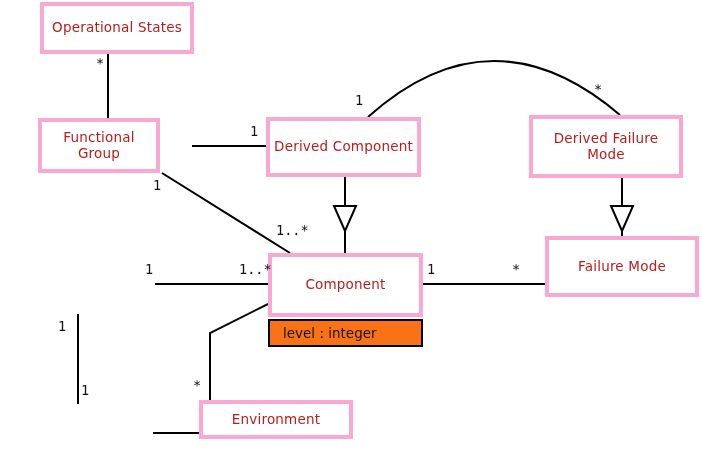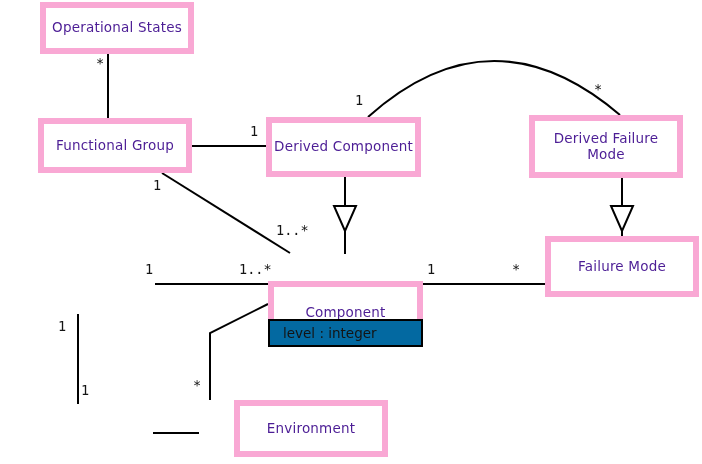--- a/index.html
+++ b/index.html
@@ -7,33 +7,33 @@
     position:relative;
     width:702px;height:464px;
     background:#ffffff;
     font-family:"DejaVu Sans",sans-serif;
     overflow:hidden;
   }
   .edges{position:absolute;left:0;top:0;width:702px;height:464px;}
   .uml-class{
     position:absolute;
     box-sizing:border-box;
-    border:6px solid #f9a8d4;
+    border:4px solid #f9a8d4;
     background:#ffffff;
     display:flex;align-items:center;justify-content:center;
     text-align:center;
     font-size:13.5px;line-height:1.15;
-    color:#4c1d95;
+    color:#b91c1c;
     letter-spacing:0.2px;
   }
   .uml-attr{
     position:absolute;
     box-sizing:border-box;
     border:2px solid #000000;
-    background:#0369a1;
+    background:#f97316;
     display:flex;align-items:center;justify-content:flex-start;
     padding-left:13px;
     font-size:13.5px;
     color:#141414;
   }
   .mult{
     position:absolute;
     font-family:"DejaVu Sans Mono",monospace;
     font-size:13.5px;
     color:#141414;
@@ -69,34 +69,34 @@
 
     <line x1="78" y1="314" x2="78" y2="404" stroke="#000" stroke-width="2"></line>
 
     <polyline points="268,304 210,333 210,400" fill="none" stroke="#000" stroke-width="2"></polyline>
 
     <line x1="153" y1="433" x2="199" y2="433" stroke="#000" stroke-width="2"></line>
   </svg>
 
   <div class="uml-class" style="left:40px;top:2px;width:154px;height:52px;">Operational States</div>
 
-  <div class="uml-class" style="left:38px;top:118px;width:154px;height:55px;">Functional Group</div>
+  <div class="uml-class" style="left:38px;top:118px;width:122px;height:55px;">Functional Group</div>
 
   <div class="uml-class" style="left:266px;top:117px;width:155px;height:60px;text-align:right;">Derived Component</div>
 
   <div class="uml-class" style="left:529px;top:115px;width:154px;height:63px;">Derived Failure Mode</div>
 
 
-  <div class="uml-class" style="left:268px;top:253px;width:155px;height:64px;margin-top:28px;">Component</div>
+  <div class="uml-class" style="left:268px;top:253px;width:155px;height:64px;">Component</div>
   <div class="uml-attr" style="left:268px;top:319px;width:155px;height:28px;">level : integer</div>
 
   <div class="uml-class" style="left:545px;top:236px;width:154px;height:61px;">Failure Mode</div>
 
 
-  <div class="uml-class" style="left:199px;top:400px;width:154px;height:57px;margin-left:35px;">Environment</div>
+  <div class="uml-class" style="left:199px;top:400px;width:154px;height:39px;">Environment</div>
 
   <span class="mult" style="left:96px;top:55px;">*</span>
 
   <span class="mult" style="left:250px;top:123px;">1</span>
 
   <span class="mult" style="left:355px;top:92px;">1</span>
 
   <span class="mult" style="left:594px;top:81px;">*</span>
 
   <span class="mult" style="left:153px;top:177px;">1</span>

